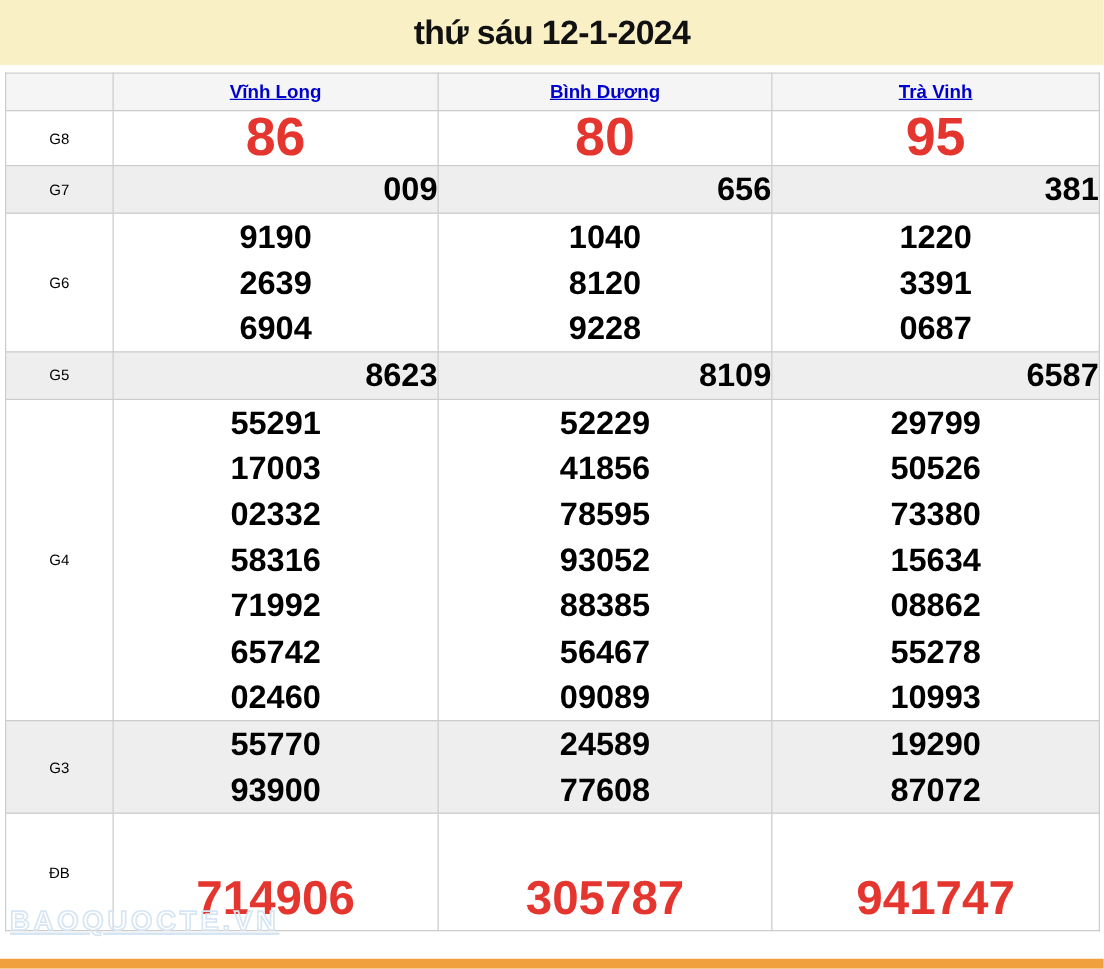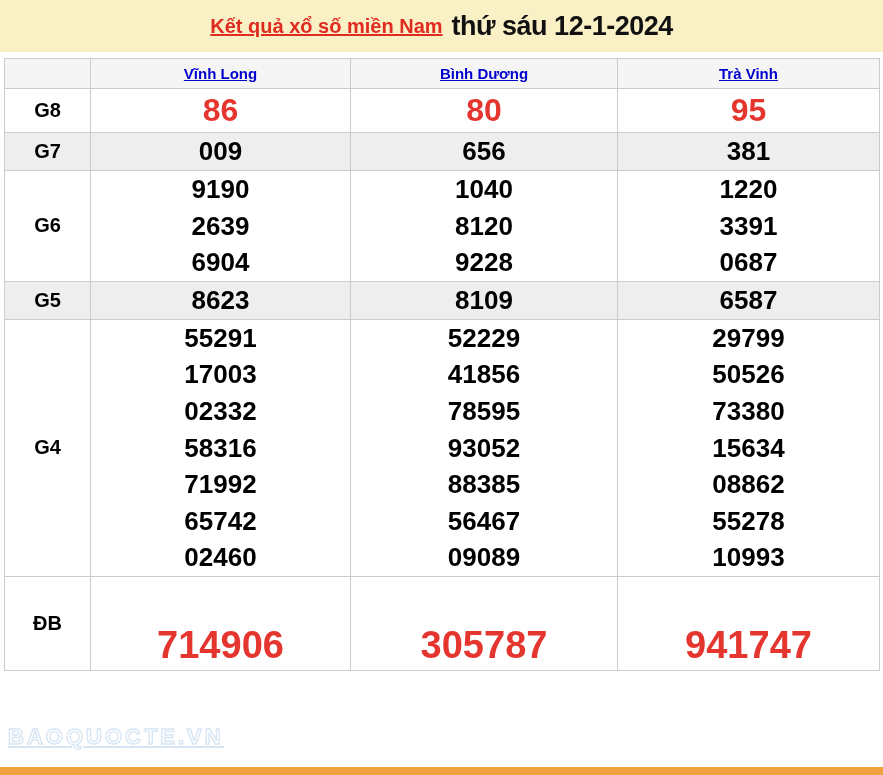--- a/index.html
+++ b/index.html
@@ -38,47 +38,46 @@
   table.results th,table.results td{
     border:1px solid var(--border-gray);
     text-align:center;padding:0;vertical-align:middle;
   }
   thead th{height:29px;background:var(--header-gray);margin-top:36px;}
   thead th a{
     color:var(--link-blue);font-weight:bold;font-size:15px;
     text-decoration:underline;cursor:pointer;
   }
   tr.stripe{background:var(--stripe-gray);}
-  td.label{font-size:20px;color:#000;font-weight:bold;}
+  td.label{font-size:12px;color:#000;font-weight:normal;}
   .vline{
     height:36.6px;line-height:36.6px;
     font-size:26px;font-weight:bold;color:#000;
   }
-  tr.r37 .vline{height:37px;line-height:37px;}
-  tr.kind-g8 .vline{height:43px;line-height:43px;font-size:32px;color:var(--number-red);}
+  tr.r37 .vline{height:37px;line-height:37px;text-align:right;}
+  tr.kind-g8 .vline{height:43px;line-height:43px;font-size:43px;color:var(--number-red);}
   tr.kind-db .vline{height:49px;line-height:49px;font-size:38px;color:var(--number-red);margin-top:44px;}
   .watermark{
     position:absolute;left:8px;bottom:25px;z-index:5;pointer-events:none;
     font-size:22px;font-weight:bold;letter-spacing:3px;
     color:rgba(214,229,243,0.9);
     text-decoration:underline;
   }
   @supports (-webkit-text-stroke:1px red){
     .watermark{color:transparent;-webkit-text-stroke:1.3px var(--watermark-blue);}
   }
   .bottom-bar{
     position:absolute;left:0;bottom:0;width:883px;height:8px;
     background:var(--accent-orange);
   }
 </style>
 </head>
 <body>
 
 <div class="banner">
-  <a>Kết quả xổ số miền Nam</a>
   <span class="date">thứ sáu 12-1-2024</span>
 </div>
 
 <table class="results">
   <colgroup>
     <col style="width:86px">
       <col style="width:260px">
       <col style="width:267px">
       <col style="width:262px">
   </colgroup>
@@ -168,20 +167,35 @@
         <td>
           <div class="vline">29799</div>
           <div class="vline">50526</div>
           <div class="vline">73380</div>
           <div class="vline">15634</div>
           <div class="vline">08862</div>
           <div class="vline">55278</div>
           <div class="vline">10993</div>
         </td>
       </tr>
+      <tr class="stripe ">
+        <td class="label">G3</td>
+        <td>
+          <div class="vline">55770</div>
+          <div class="vline">93900</div>
+        </td>
+        <td>
+          <div class="vline">24589</div>
+          <div class="vline">77608</div>
+        </td>
+        <td>
+          <div class="vline">19290</div>
+          <div class="vline">87072</div>
+        </td>
+      </tr>
       <tr class="kind-db">
         <td class="label">ĐB</td>
         <td>
           <div class="vline">714906</div>
         </td>
         <td>
           <div class="vline">305787</div>
         </td>
         <td>
           <div class="vline">941747</div>

